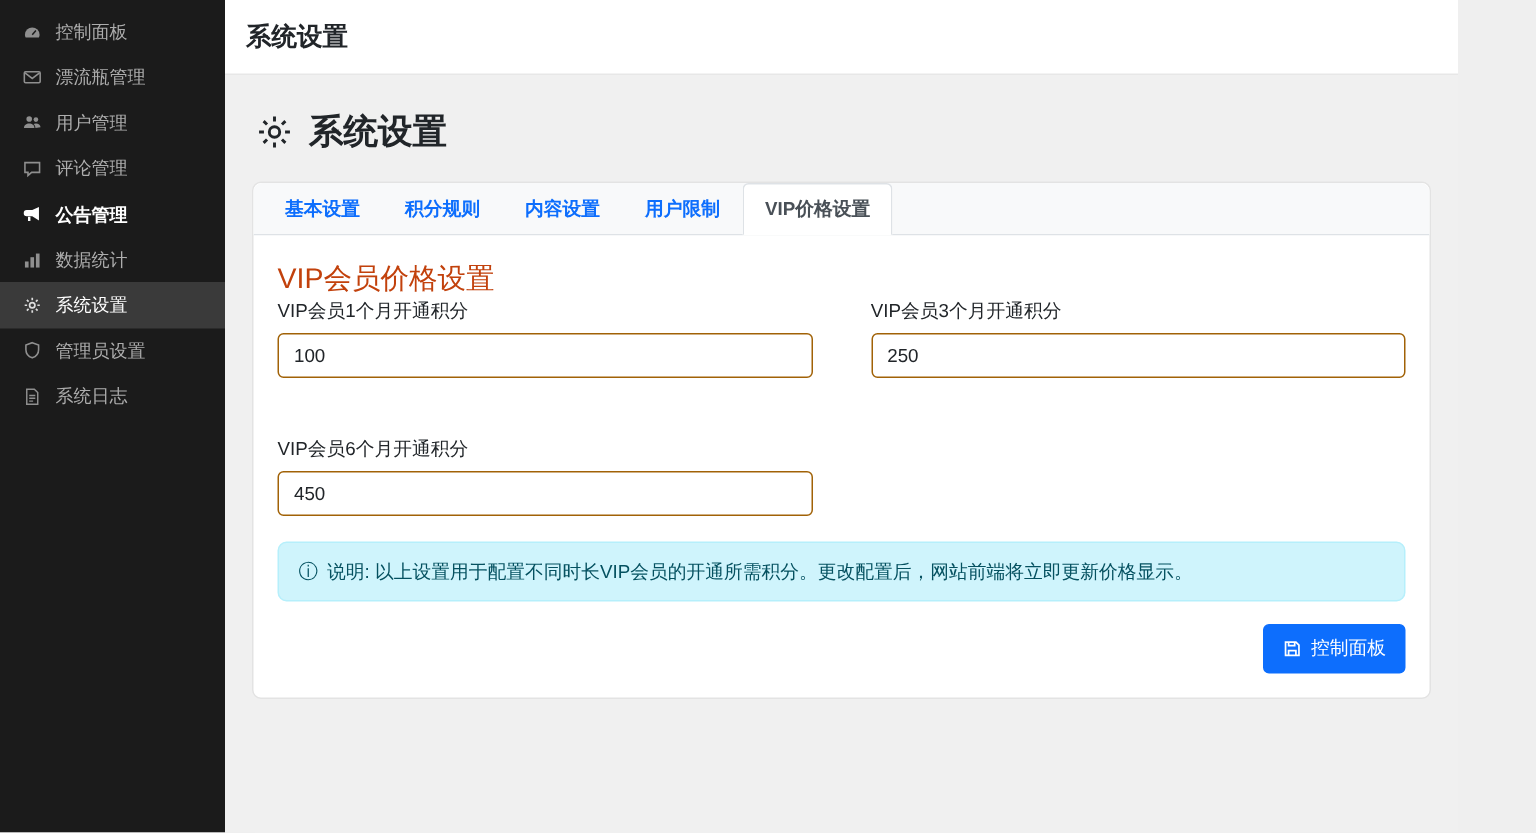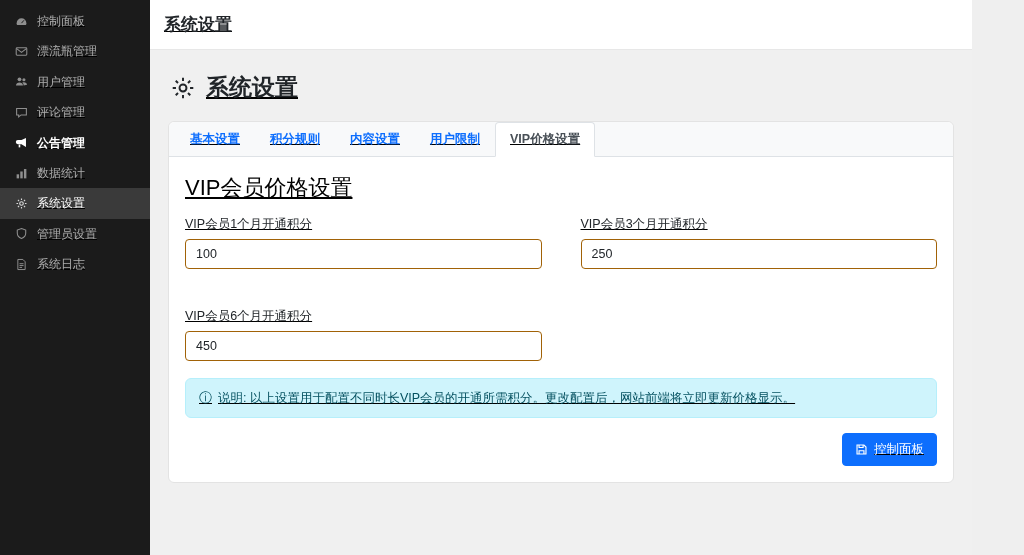--- a/index.html
+++ b/index.html
@@ -1,18 +1,18 @@
 <!DOCTYPE html>
 <html><head>
 <meta charset="utf-8">
 <style>
   * { margin:0; padding:0; box-sizing:border-box; }
   html,body { width:1024px; height:555px; overflow:hidden; }
   body { font-family:"Liberation Sans","DejaVu Sans",sans-serif; background:#efefef; }
-  .app { display:flex; width:972px; height:555px;text-decoration:underline; }
+  .app { display:flex; width:972px; height:555px; }
 
   
   .sidebar { width:150px; flex-shrink:0; background:#1b1b1b; height:100%; padding-top:6px; }
   .side-item { display:flex; align-items:center; gap:9px; padding:8px 14px; color:#adadad; font-size:12px; cursor:pointer; line-height:1.2; }
   .side-item .icon { width:14px; height:14px; display:inline-flex; align-items:center; justify-content:center; color:#8f8f8f; flex-shrink:0; }
   .side-item.bright { color:#ffffff; font-weight:bold; }
   .side-item.bright .icon { color:#ffffff; }
   .side-item.active { background:#3a3a3a; color:#ffffff; }
   .side-item.active .icon { color:#dcdcdc; }
   .side-item svg { width:13px; height:13px; }
@@ -27,21 +27,21 @@
   .page-head .gear-big { display:inline-flex; color:#212529; }
   .page-title { font-size:23px; font-weight:600; color:#212529; }
 
   
   .card { background:#ffffff; border:1px solid #e3e3e3; border-radius:6px; }
   .tabs { display:flex; background:#f8f9fa; border-bottom:1px solid #dee2e6; border-radius:6px 6px 0 0; padding:0 0 0 6px;text-align:right; }
   .tab { padding:8px 14px; font-size:12.5px; color:#0d6efd; font-weight:bold; cursor:pointer; border:1px solid transparent; border-bottom:none; margin-bottom:-1px; border-top-left-radius:4px; border-top-right-radius:4px; }
   .tab.active { background:#ffffff; color:#495057; border-color:#dee2e6; border-bottom:1px solid #ffffff; }
 
   .card-body { padding:16px; }
-  .section-title { font-size:22px; font-weight:500; color:#000000; margin-bottom:13px; }
+  .section-title { font-size:19px; font-weight:500; color:#c2410c; }
   .grid { display:grid; grid-template-columns:1fr 1fr; column-gap:34px; row-gap:13px;gap:39px; }
   .field label { display:block; font-size:12.5px; color:#212529; margin-bottom:6px; }
   .field input { width:100%; height:30px; border:1px solid #a16207; border-radius:4px; padding:0 10px; font-size:12.5px; color:#212529; font-family:inherit; background:#fff; }
 
   .alert-info { margin-top:17px; background:#cff4fc; border:1px solid #b6effb; color:#055160; border-radius:6px; padding:10px 13px; font-size:12.5px; display:flex; gap:6px; align-items:flex-start; line-height:1.45; }
   .alert-info .info-glyph { font-size:13px; line-height:1.4; }
 
   .actions { display:flex; justify-content:flex-end; margin-top:15px; }
   .btn-save { background:#0d6efd; color:#ffffff; border:1px solid #0d6efd; border-radius:4px; font-size:12.5px; padding:7px 12px; display:inline-flex; align-items:center; gap:6px; cursor:pointer; font-family:inherit; }
   .btn-save svg { width:13px; height:13px; }

